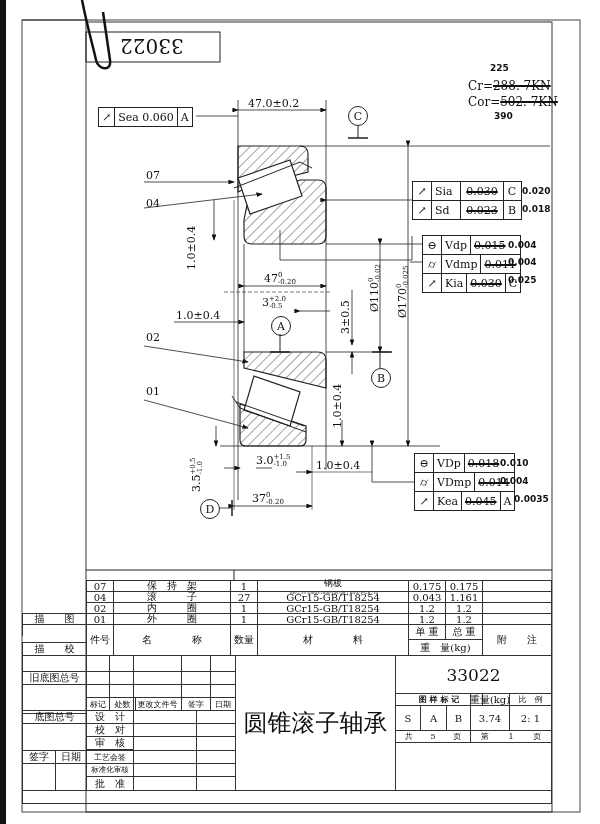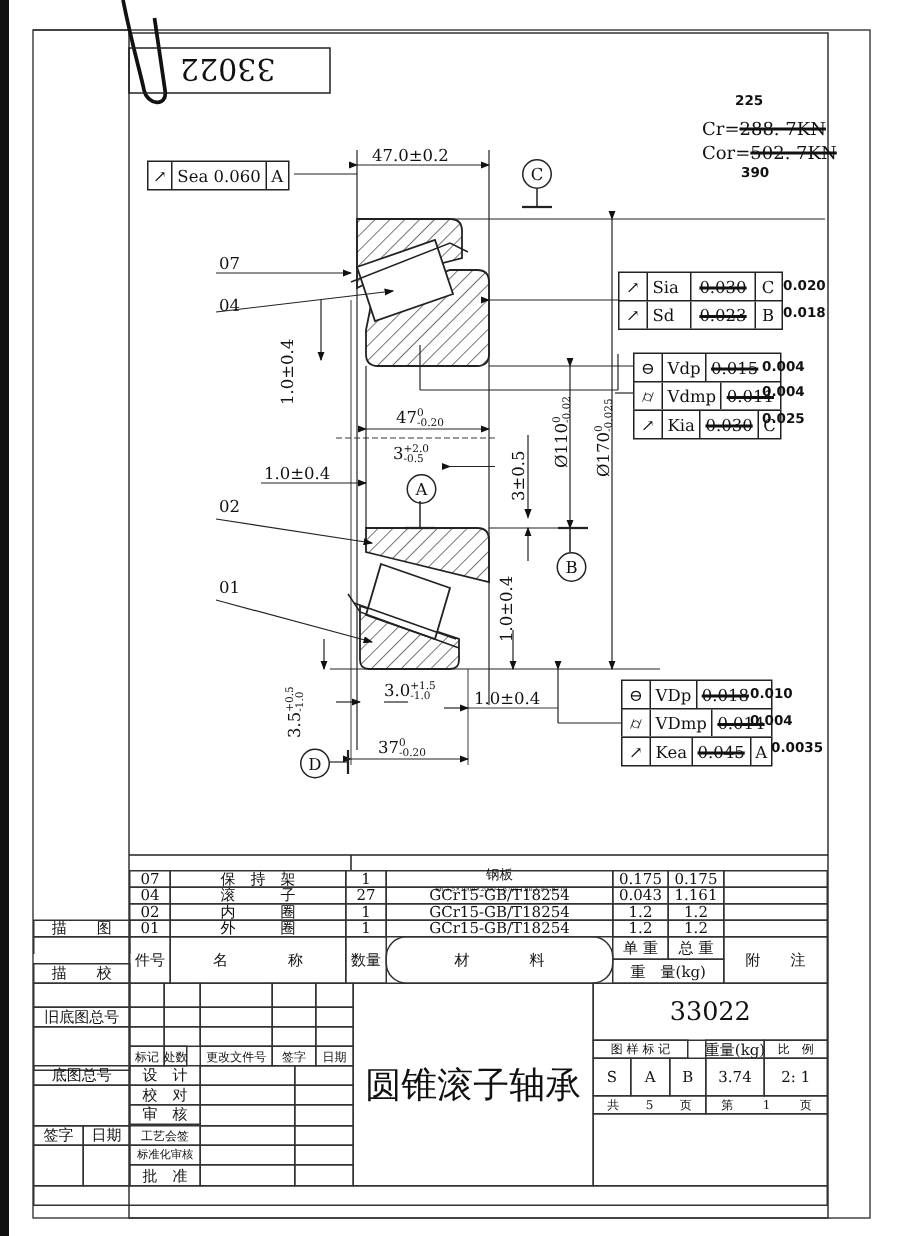--- a/index.html
+++ b/index.html
@@ -318,21 +318,21 @@
   <div class="cell" style="left:257px;top:613px;width:152px;height:12px;">GCr15-GB/T18254</div>
   <div class="cell" style="left:408px;top:613px;width:38px;height:12px;">1.2</div>
   <div class="cell" style="left:445px;top:613px;width:38px;height:12px;">1.2</div>
   <div class="cell" style="left:482px;top:613px;width:70px;height:12px;"></div>
 
   <div class="cell" style="left:22px;top:624px;width:65px;height:12px;border-bottom:none;"></div>
   <div class="cell" style="left:22px;top:642px;width:65px;height:14px;">描　　校</div>
   <div class="cell" style="left:86px;top:624px;width:28px;height:32px;">件号</div>
   <div class="cell" style="left:113px;top:624px;width:118px;height:32px;">名　　　　称</div>
   <div class="cell" style="left:230px;top:624px;width:28px;height:32px;">数量</div>
-  <div class="cell" style="left:257px;top:624px;width:152px;height:32px;border-radius:14px;">材　　　　料</div>
+  <div class="cell" style="left:257px;top:624px;width:152px;height:32px;">材　　　　料</div>
   <div class="cell" style="left:408px;top:624px;width:38px;height:16px;">单 重</div>
   <div class="cell" style="left:445px;top:624px;width:38px;height:16px;">总 重</div>
   <div class="cell" style="left:408px;top:639px;width:75px;height:17px;">重　量(kg)</div>
   <div class="cell" style="left:482px;top:624px;width:70px;height:32px;">附　　注</div>
 </div>
 
 <div>
 
   <div class="cell" style="left:22px;top:655px;width:65px;height:17px;"></div>
   <div class="cell" style="left:22px;top:671px;width:65px;height:14px;">旧底图总号</div>
@@ -348,21 +348,21 @@
   <div class="cell" style="left:133px;top:671px;width:49px;height:14px;"></div>
   <div class="cell" style="left:181px;top:671px;width:30px;height:14px;"></div>
   <div class="cell" style="left:210px;top:671px;width:26px;height:14px;"></div>
   <div class="cell" style="left:86px;top:684px;width:24px;height:14px;"></div>
   <div class="cell" style="left:109px;top:684px;width:25px;height:14px;"></div>
   <div class="cell" style="left:133px;top:684px;width:49px;height:14px;"></div>
   <div class="cell" style="left:181px;top:684px;width:30px;height:14px;"></div>
   <div class="cell" style="left:210px;top:684px;width:26px;height:14px;"></div>
 
   <div class="cell" style="left:86px;top:697px;width:24px;height:14px;font-size:8px;">标记</div>
-  <div class="cell" style="left:109px;top:697px;width:16px;height:14px;font-size:8px;">处数</div>
+  <div class="cell" style="left:109px;top:697px;width:27px;height:14px;font-size:8px;">处数</div>
   <div class="cell" style="left:133px;top:697px;width:49px;height:14px;font-size:8px;">更改文件号</div>
   <div class="cell" style="left:181px;top:697px;width:30px;height:14px;font-size:8px;">签字</div>
   <div class="cell" style="left:210px;top:697px;width:26px;height:14px;font-size:8px;">日期</div>
 
   <div class="cell" style="left:22px;top:710px;width:65px;height:14px;">底图总号</div>
   <div class="cell" style="left:22px;top:723px;width:65px;height:28px;"></div>
   <div class="cell" style="left:22px;top:750px;width:34px;height:14px;">签字</div>
   <div class="cell" style="left:55px;top:750px;width:32px;height:14px;">日期</div>
   <div class="cell" style="left:22px;top:763px;width:34px;height:28px;"></div>
   <div class="cell" style="left:55px;top:763px;width:32px;height:28px;"></div>
@@ -385,21 +385,21 @@
   <div class="cell" style="left:196px;top:750px;width:40px;height:14px;"></div>
   <div class="cell" style="left:133px;top:763px;width:64px;height:14px;"></div>
   <div class="cell" style="left:196px;top:763px;width:40px;height:14px;"></div>
   <div class="cell" style="left:133px;top:776px;width:64px;height:15px;"></div>
   <div class="cell" style="left:196px;top:776px;width:40px;height:15px;"></div>
 
   <div class="cell" style="left:235px;top:655px;width:161px;height:136px;font-size:24px;font-family:'DejaVu Sans','Liberation Sans',sans-serif;">圆锥滚子轴承</div>
 
   <div class="cell" style="left:395px;top:655px;width:157px;height:39px;font-size:17px;">33022</div>
 
-  <div class="cell" style="left:395px;top:693px;width:64px;height:13px;font-size:8px;">图 样 标 记</div>
+  <div class="cell" style="left:395px;top:693px;width:88px;height:13px;font-size:8px;font-weight:bold;">图 样 标 记</div>
   <div class="cell" style="left:470px;top:693px;width:40px;height:13px;font-size:10px;">重量(kg)</div>
   <div class="cell" style="left:509px;top:693px;width:43px;height:13px;font-size:8px;">比　例</div>
 
   <div class="cell" style="left:395px;top:705px;width:26px;height:26px;">S</div>
   <div class="cell" style="left:420px;top:705px;width:27px;height:26px;">A</div>
   <div class="cell" style="left:446px;top:705px;width:25px;height:26px;">B</div>
   <div class="cell" style="left:470px;top:705px;width:40px;height:26px;">3.74</div>
   <div class="cell" style="left:509px;top:705px;width:43px;height:26px;">2: 1</div>
 
   <div class="cell" style="left:395px;top:730px;width:76px;height:13px;font-size:8px;justify-content:space-around;">

